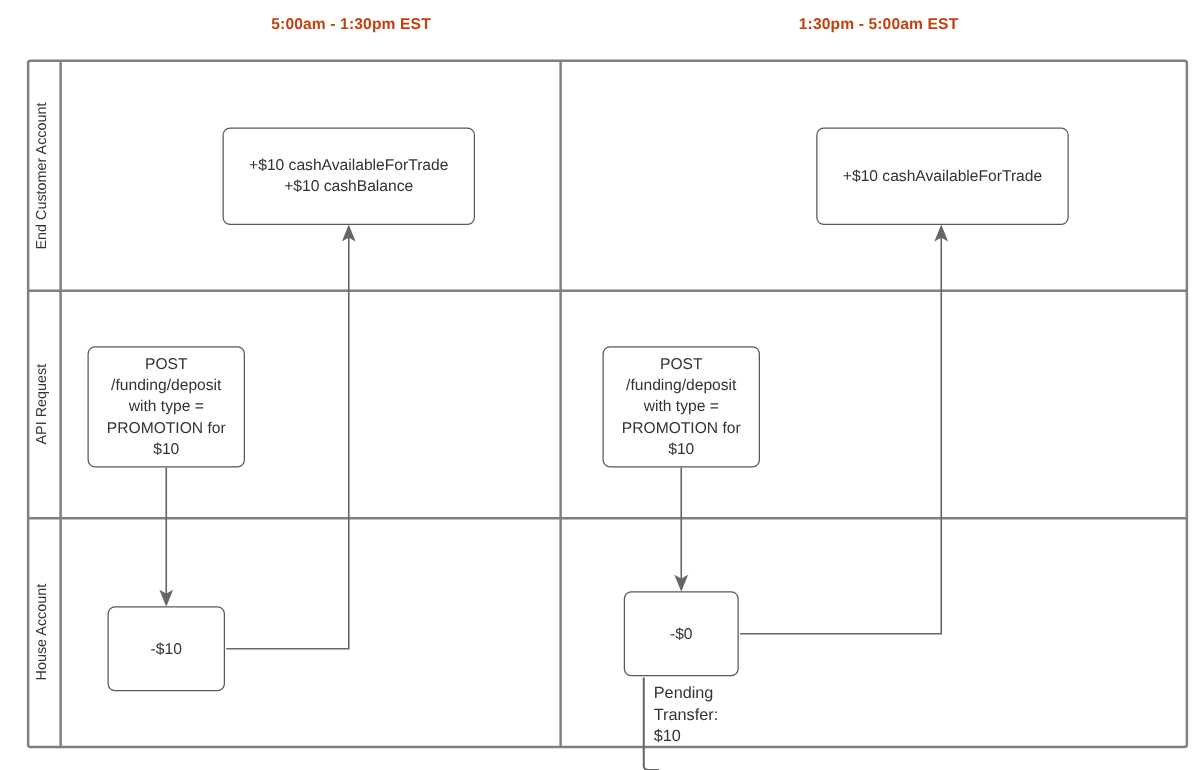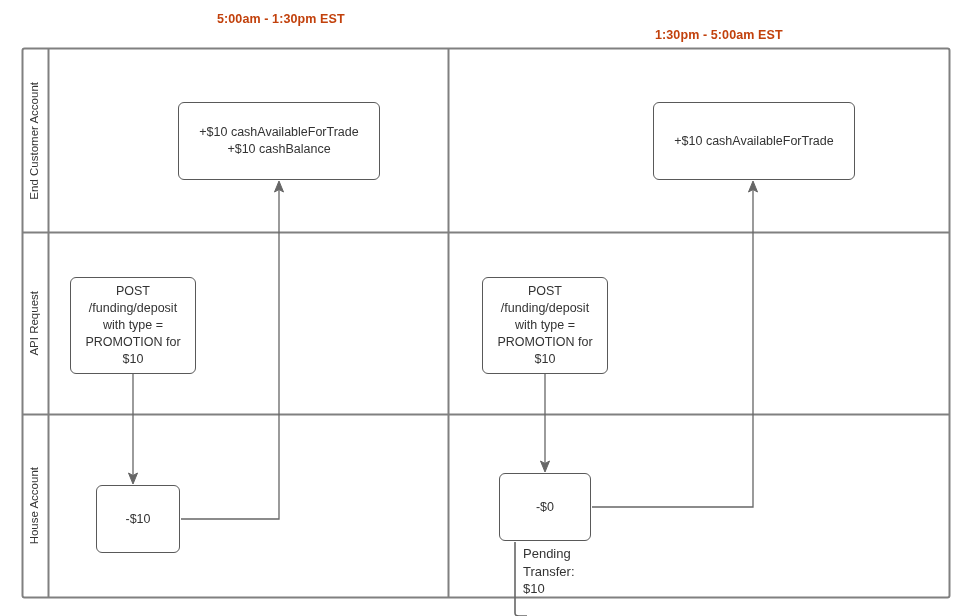--- a/index.html
+++ b/index.html
@@ -23,21 +23,21 @@
   }
   .col-title {
     position: absolute;
     font-size: 12.5px;
     font-weight: bold;
     color: #c2410c;
     white-space: nowrap;
     letter-spacing: 0.1px;
   }
   #col-title-left  { left: 217px; top: 12px; }
-  #col-title-right { left: 639px; top: 28px; margin-left: 16px; }
+  #col-title-right { left: 639px; top: 12px; }
 
   .lane-label {
     position: absolute;
     left: 22px;
     width: 26px;
     display: flex;
     align-items: center;
     justify-content: center;
     font-size: 11.5px;
     color: #333333;
@@ -135,19 +135,19 @@
 with type =
 PROMOTION for
 $10</div>
 
 <div class="node" style="left:482px; top:277px; width:126px; height:97px;">POST
 /funding/deposit
 with type =
 PROMOTION for
 $10</div>
 
-<div class="node" style="left:96px; top:485px; width:84px; height:68px;">-$10</div>
+<div class="node" style="left:86px; top:485px; width:94px; height:68px;">-$10</div>
 
 <div class="node" style="left:499px; top:473px; width:92px; height:68px;">-$0</div>
 
 <div class="free-label" style="left:523px; top:545px;">Pending
 Transfer:
 $10</div>
 
 </body></html>

